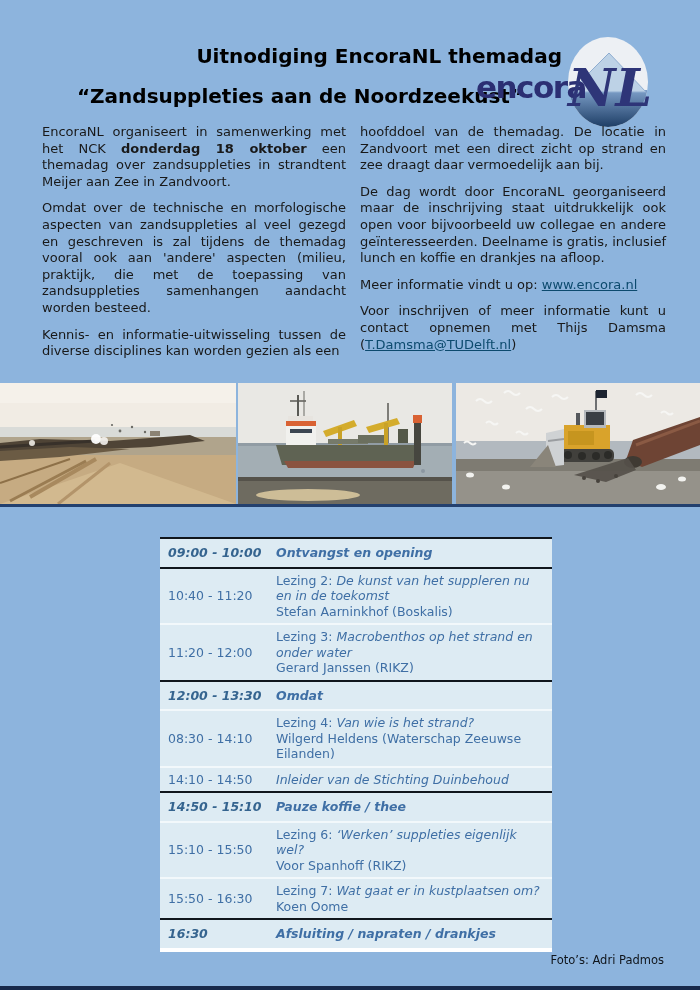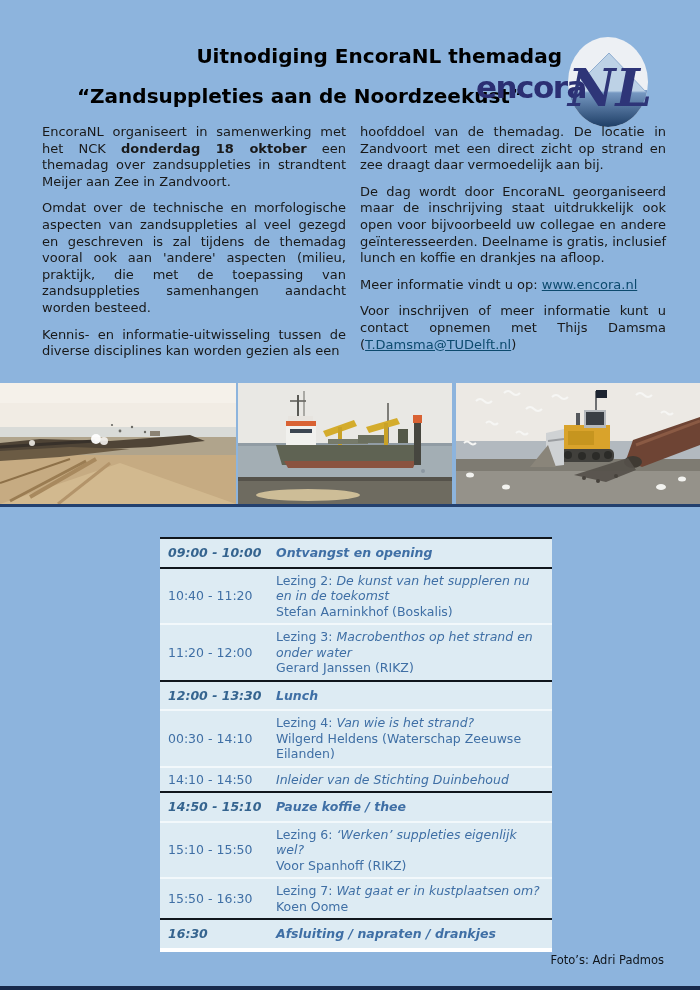--- a/index.html
+++ b/index.html
@@ -223,24 +223,24 @@
       </div>
       <div class="srow">
         <div class="stime">11:20 - 12:00</div>
         <div class="scontent">
           <div><span>Lezing 3: </span><em>Macrobenthos op het strand en onder water</em></div>
           <div>Gerard Janssen (RIKZ)</div>
         </div>
       </div>
       <div class="srow section">
         <div class="stime">12:00 - 13:30</div>
-        <div class="scontent">Lunch</div>
-      </div>
-      <div class="srow">
-        <div class="stime">00:30 - 14:10</div>
+        <div class="scontent">Omdat</div>
+      </div>
+      <div class="srow">
+        <div class="stime">08:30 - 14:10</div>
         <div class="scontent">
           <div><span>Lezing 4: </span><em>Van wie is het strand?</em></div>
           <div>Wilgerd Heldens (Waterschap Zeeuwse Eilanden)</div>
         </div>
       </div>
       <div class="srow">
         <div class="stime">14:10 - 14:50</div>
         <div class="scontent">
           <div class="ital">Inleider van de Stichting Duinbehoud</div>
         </div>

